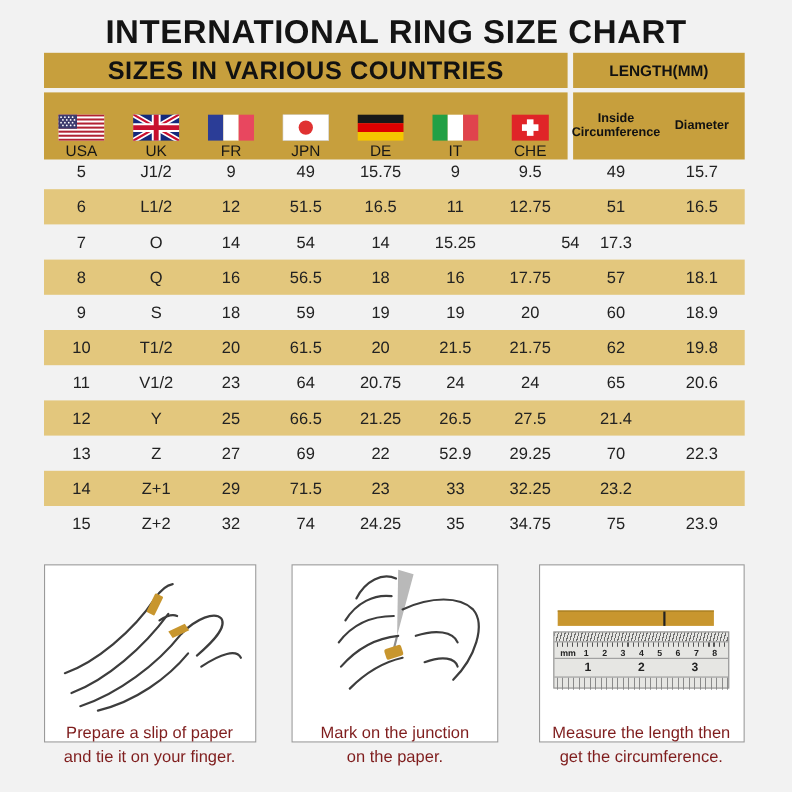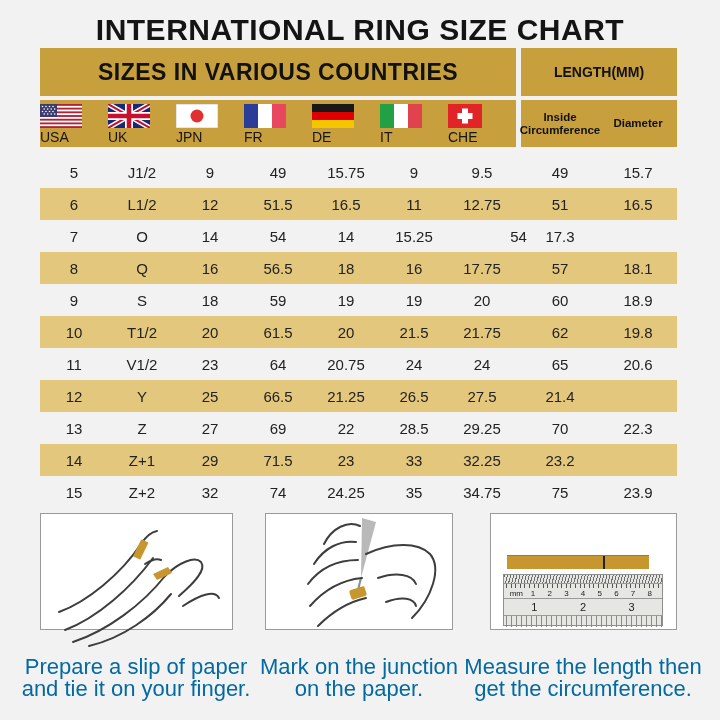--- a/index.html
+++ b/index.html
@@ -9,46 +9,46 @@
     font-family:"Liberation Sans", sans-serif;
     color:#111;
   }
   .title {
     position:absolute; top:13px; left:0; width:720px;
     text-align:center; font-size:30px; font-weight:bold; 
     letter-spacing:0.5px; color:#141414; white-space:nowrap;
   }
   
   .size-table { position:absolute; left:40px; top:48px; width:637px; }
-  .band1 { display:grid; grid-template-columns:476px 5px 156px; height:48px; margin-bottom:4px; }
+  .band1 { display:grid; grid-template-columns:476px 5px 156px; height:32px; margin-bottom:4px; }
   .band2 { display:grid; grid-template-columns:476px 5px 156px; height:47px; margin-bottom:9px; }
   .gold { background:#c79f3d; }
   .band1 .hl-left { display:flex; align-items:center; justify-content:center;
     font-size:23px; font-weight:bold; letter-spacing:0.5px; }
   .band1 .hl-right { display:flex; align-items:center; justify-content:center;
     font-size:14px; font-weight:bold; }
   .flags-left { display:grid; grid-template-columns:repeat(7,68px); }
-  .flag-cell { display:flex; flex-direction:column; padding-top:4px; }
+  .flag-cell { display:flex; flex-direction:column; align-items:center; padding-top:20px; }
   .flag-cell svg { display:block; }
   .country-code { font-size:14px; margin-top:1px; color:#161616; }
   .len-cols { display:grid; grid-template-columns:78px 78px; }
   .len-col { display:flex; align-items:center; justify-content:center; text-align:center;
     font-size:11.5px; line-height:13px; font-weight:bold; }
   .rows {}
   .trow { display:grid; grid-template-columns:repeat(7,68px) 5px 78px 78px; height:32px; }
   .trow.hl { background:#e3c77d; }
   .tcell { display:flex; align-items:center; justify-content:center; font-size:15px; color:#222; }
   
-  .instr-box { position:absolute; top:513px; height:117px; background:#fff;
-    border:1px solid #9a9a9a; box-sizing:border-box; }
+  .instr-box { position:absolute; top:513px; height:162px; background:#fff;
+    border:1px solid #9a9a9a; box-sizing:border-box;font-weight:bold; }
   #box1 { left:40px;  width:193px; }
   #box2 { left:265px; width:188px; }
   #box3 { left:490px; width:187px; }
   .caption { position:absolute; top:656px; width:240px; text-align:center;
-    font-size:22px; line-height:22px; color:#0369a1; }
+    font-size:15px; line-height:22px; color:#7f1d1d; }
   #cap1 { left:16px; } #cap2 { left:239px; } #cap3 { left:463px; }
   
   .strip { position:absolute; left:16px; top:41px; width:142px; height:13px;
     background:#c8962e; border-top:1px solid #a37b1f; }
   .strip-mark { position:absolute; left:96px; top:0; width:2px; height:13px; background:#222; }
   .ruler { position:absolute; left:12px; top:60px; width:160px; height:52px;
     background:#e6e6e3; border:1px solid #8f8f8f; box-sizing:border-box; }
   .r-hatch { height:8px; border-bottom:1px solid #9a9a9a;
     background:repeating-linear-gradient(105deg,#6e6e6e 0 1px,transparent 1px 3px); }
   .r-cm-ticks { height:4px; margin:0 2px;
@@ -124,36 +124,36 @@
             <path d="M21,0 V24 M0,12 H42" stroke="#ffffff" stroke-width="8"></path>
             <path d="M21,0 V24 M0,12 H42" stroke="#c8102e" stroke-width="4.5"></path>
           </svg>
         </span>
         <span class="country-code">UK</span>
       </div>
 
       <div class="flag-cell">
         <span>
           <svg width="42" height="24" viewBox="0 0 42 24">
-            <rect width="42" height="24" fill="#ffffff" stroke="#cccccc" stroke-width="1"></rect>
-            <circle cx="21" cy="12" r="6.5" fill="#e03131"></circle>
-          </svg>
-        </span>
-        <span class="country-code">JPN</span>
-      </div>
-
-      <div class="flag-cell">
-        <span>
-          <svg width="42" height="24" viewBox="0 0 42 24">
             <rect width="14" height="24" fill="#2b3d97"></rect>
             <rect x="14" width="14" height="24" fill="#ffffff"></rect>
             <rect x="28" width="14" height="24" fill="#e8475f"></rect>
           </svg>
         </span>
         <span class="country-code">FR</span>
+      </div>
+
+      <div class="flag-cell">
+        <span>
+          <svg width="42" height="24" viewBox="0 0 42 24">
+            <rect width="42" height="24" fill="#ffffff" stroke="#cccccc" stroke-width="1"></rect>
+            <circle cx="21" cy="12" r="6.5" fill="#e03131"></circle>
+          </svg>
+        </span>
+        <span class="country-code">JPN</span>
       </div>
 
       <div class="flag-cell">
         <span>
           <svg width="42" height="24" viewBox="0 0 42 24">
             <rect width="42" height="8" fill="#181818"></rect>
             <rect y="8" width="42" height="8" fill="#dd0000"></rect>
             <rect y="16" width="42" height="8" fill="#f5c500"></rect>
           </svg>
         </span>
@@ -285,21 +285,21 @@
         <div class="tcell">27.5</div>
         <div></div>
         <div class="tcell">21.4</div>
       </div>
       <div class="trow">
         <div class="tcell">13</div>
         <div class="tcell">Z</div>
         <div class="tcell">27</div>
         <div class="tcell">69</div>
         <div class="tcell">22</div>
-        <div class="tcell">28.5</div>
+        <div class="tcell">52.9</div>
         <div class="tcell">29.25</div>
         <div></div>
         <div class="tcell">70</div>
         <div class="tcell">22.3</div>
       </div>
       <div class="trow hl">
         <div class="tcell">14</div>
         <div class="tcell">Z+1</div>
         <div class="tcell">29</div>
         <div class="tcell">71.5</div>

